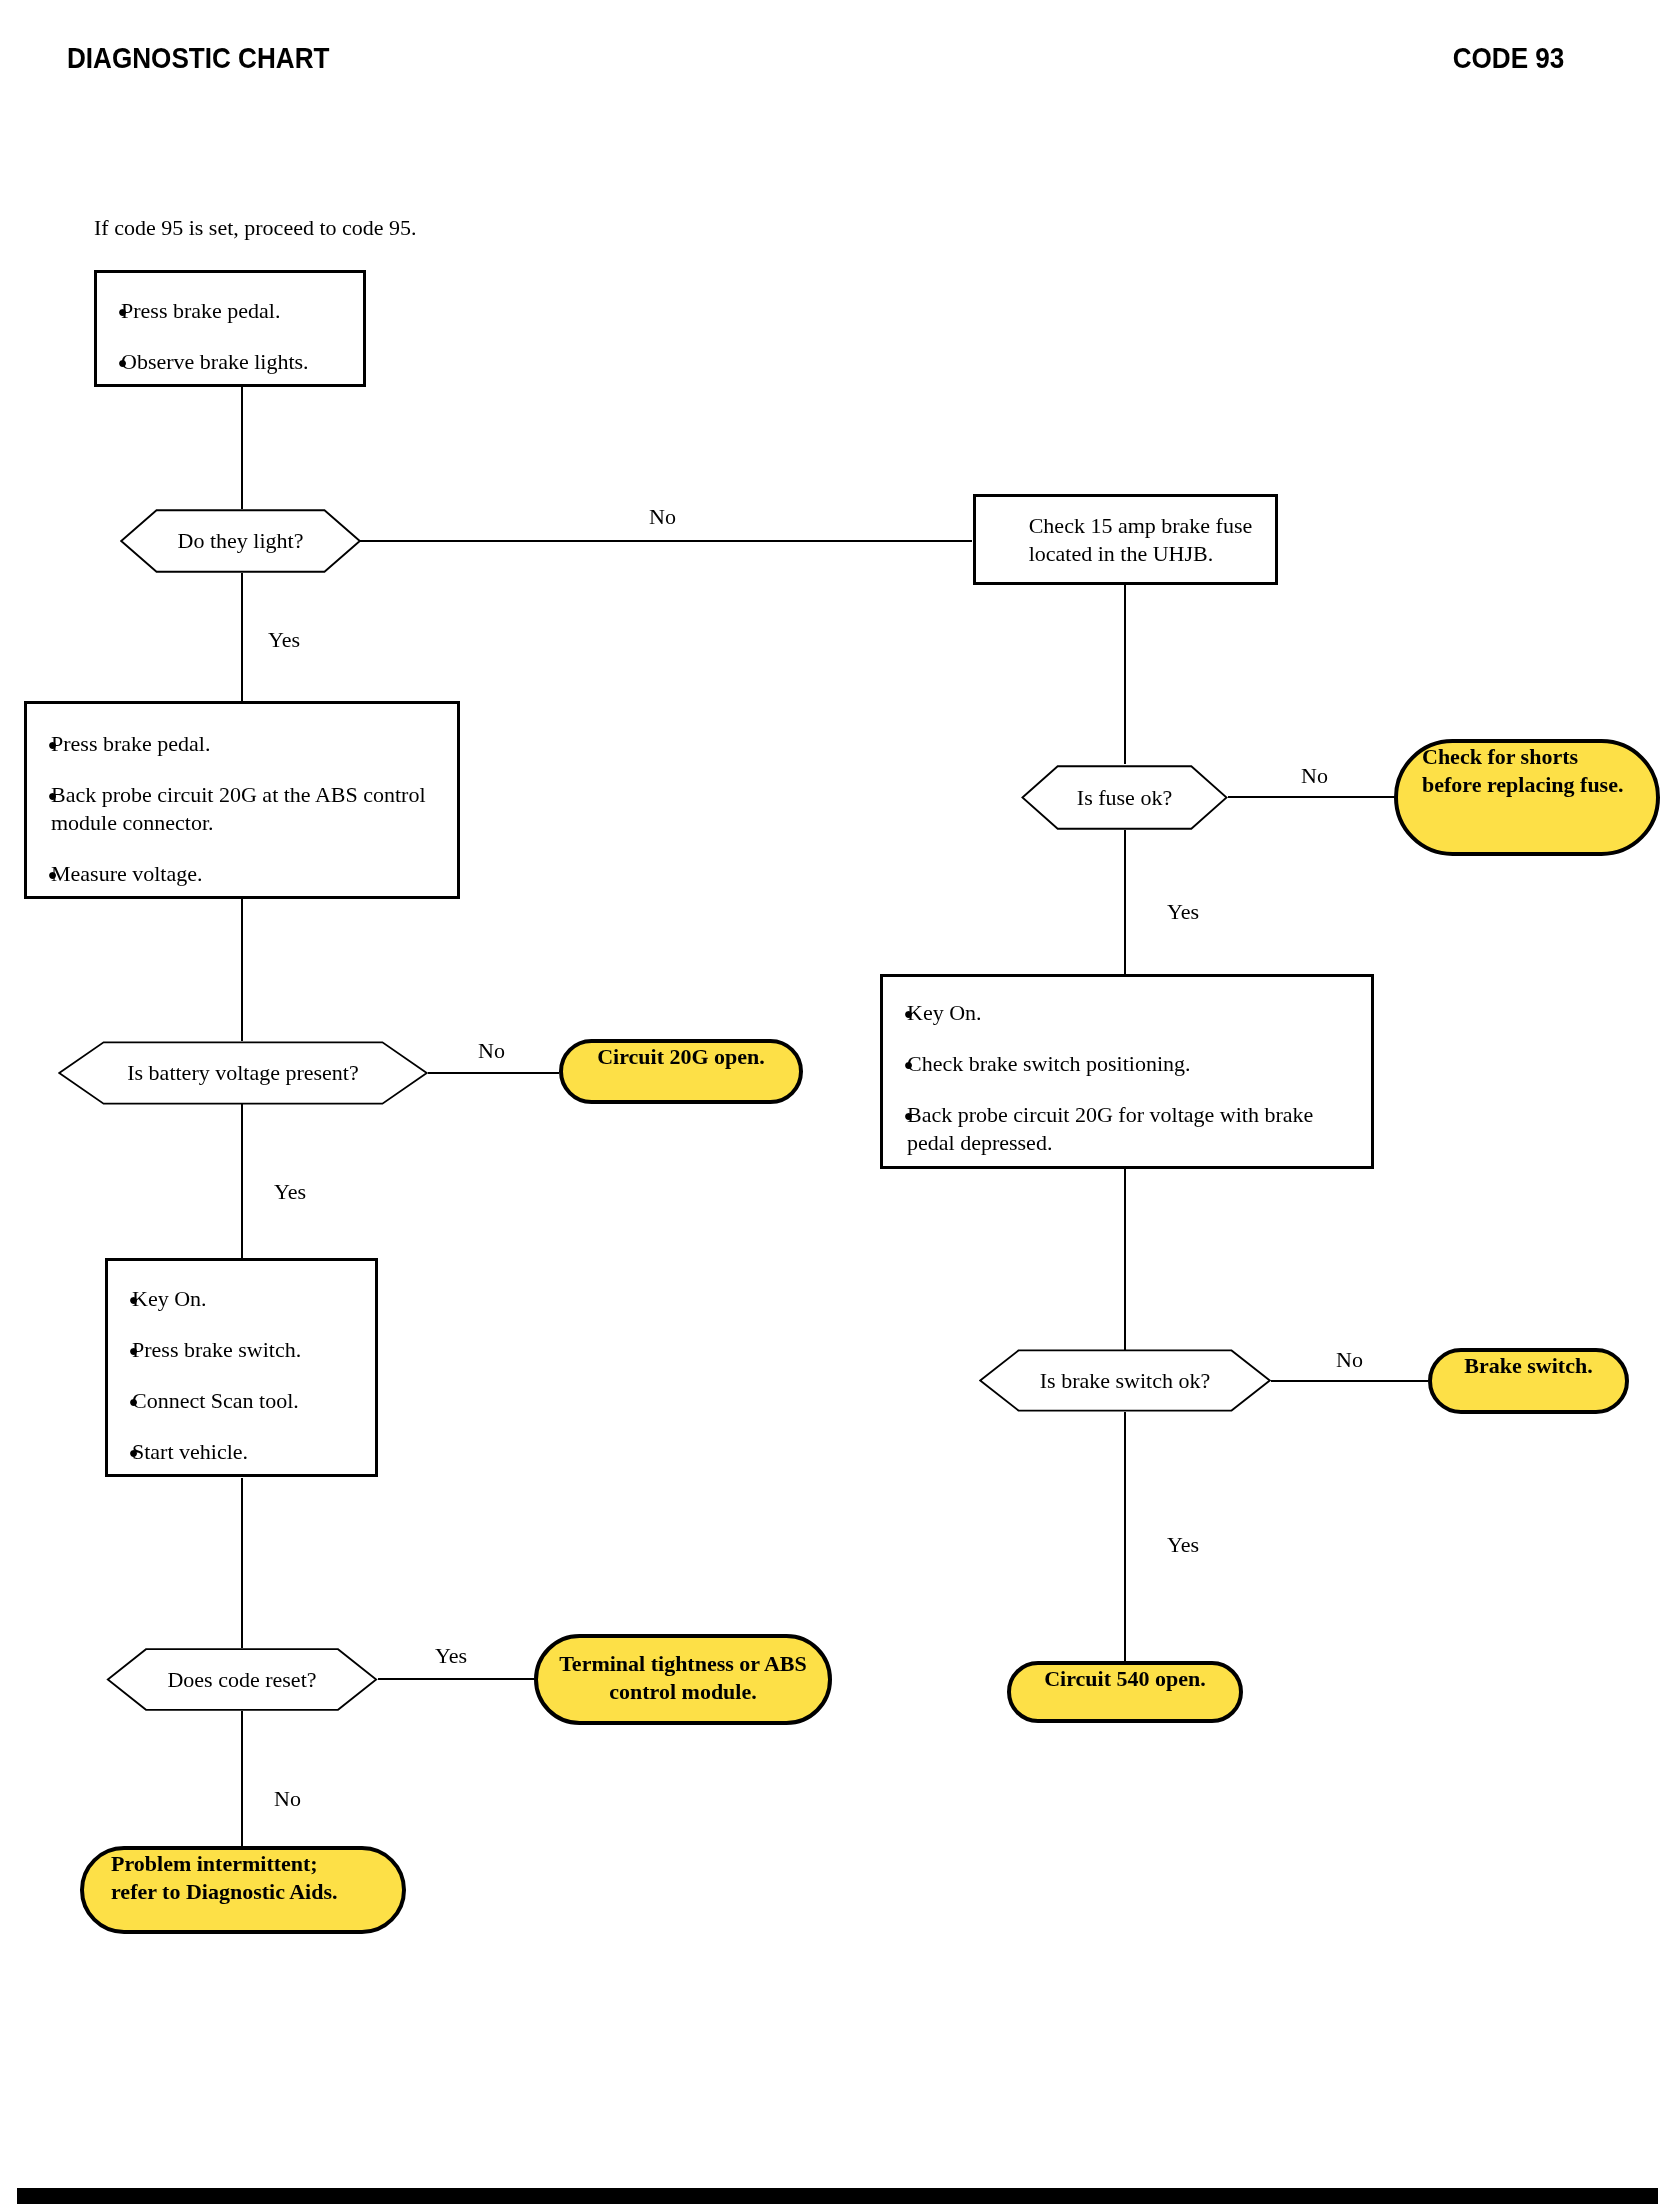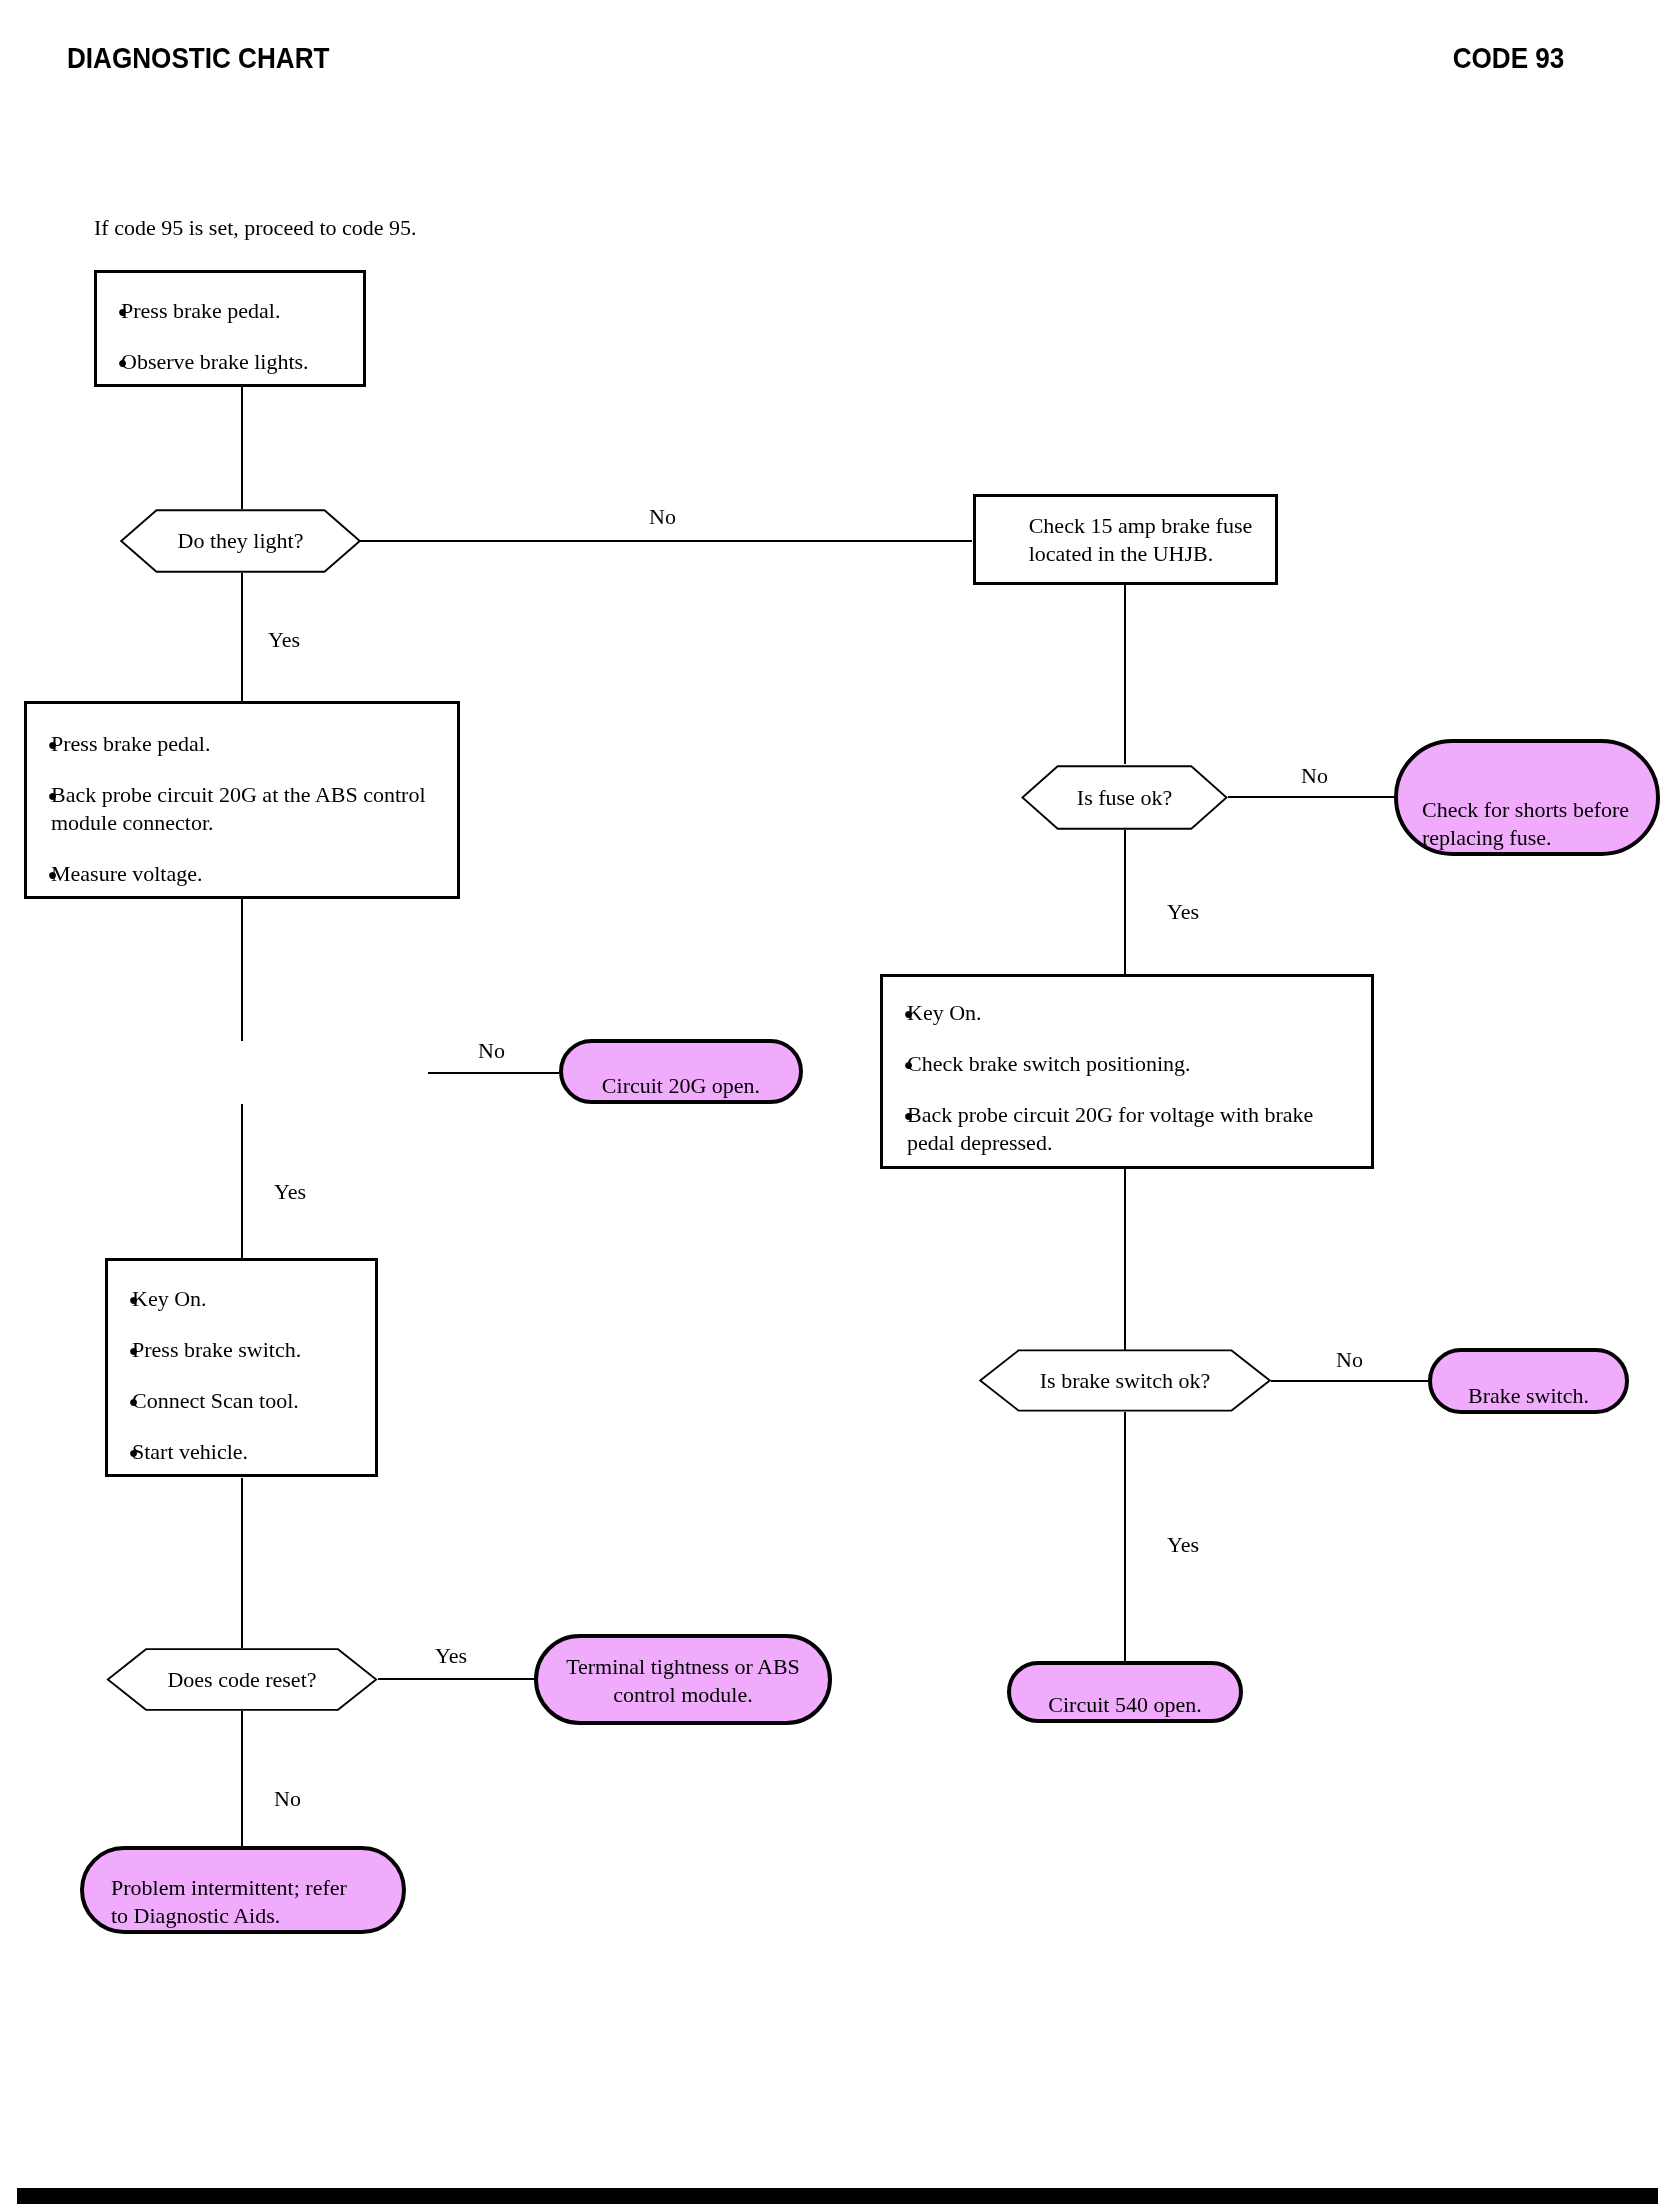--- a/index.html
+++ b/index.html
@@ -8,22 +8,22 @@
   .hdr{position:absolute;font-family:"Liberation Sans", sans-serif;font-weight:bold;
        font-size:30px;line-height:49px;white-space:nowrap;}
   .squeeze{display:inline-block;transform:scaleX(0.87);transform-origin:left center;}
   .squeeze-r{display:inline-block;transform:scaleX(0.87);transform-origin:right center;}
   .note{position:absolute;white-space:nowrap;}
   .pbox{position:absolute;border:3px solid #000;background:#fff;box-sizing:border-box;padding-left:32px;}
   .pbox ul{margin:0;padding:0;list-style:none;}
   .pbox li{position:relative;padding-left:24px;}
   .pbox li + li{margin-top:23px;}
   .pbox li::before{content:"●";position:absolute;left:20.7px;top:1.2px;font-size:16px;}
-  .stadium{position:absolute;border:4.9px solid #000;border-radius:607px;background:#f0abfc;
-           box-sizing:border-box;display:flex;align-items:flex-end;}
+  .stadium{position:absolute;border:4.9px solid #000;border-radius:607px;background:#fde047;
+           box-sizing:border-box;display:flex;align-items:flex-start;font-weight:bold;}
   .stadium.center{justify-content:center;text-align:center;}
   .hexwrap{position:absolute;}
   .hexwrap svg{position:absolute;left:0;top:0;}
   .hexlabel{position:absolute;left:0;top:0;width:100%;height:100%;
             display:flex;align-items:center;justify-content:center;white-space:nowrap;}
   .vline{position:absolute;width:1.8px;background:#000;}
   .hline{position:absolute;height:1.8px;background:#000;}
   .lbl{position:absolute;white-space:nowrap;}
   .botbar{position:absolute;background:#000;}
 </style>
@@ -84,20 +84,26 @@
   </div>
 
   <div class="pbox" style="left:24px;top:701px;width:436px;height:198px;padding:25.5px 15px 0 0;">
     <ul>
       <li>Press brake pedal.</li>
       <li>Back probe circuit 20G at the ABS control module connector.</li>
       <li>Measure voltage.</li>
     </ul>
   </div>
 
+  <div class="hexwrap" style="left:58px;top:1041px;width:370px;height:64px;">
+    <svg width="370" height="64" viewBox="0 0 609 105">
+      <polygon points="2,52.5 75,2 534,2 607,52.5 534,103 75,103" fill="#fff" stroke="#000" stroke-width="3"></polygon>
+    </svg>
+    <span class="hexlabel">Is battery voltage present?</span>
+  </div>
 
   <div class="stadium center" style="left:559px;top:1039px;width:244px;height:65px;">
     <span>Circuit 20G open.</span>
   </div>
 
   <div class="pbox" style="left:105px;top:1258px;width:273px;height:219px;padding:24px 9px 0 0;">
     <ul>
       <li>Key On.</li>
       <li>Press brake switch.</li>
       <li>Connect Scan tool.</li>

